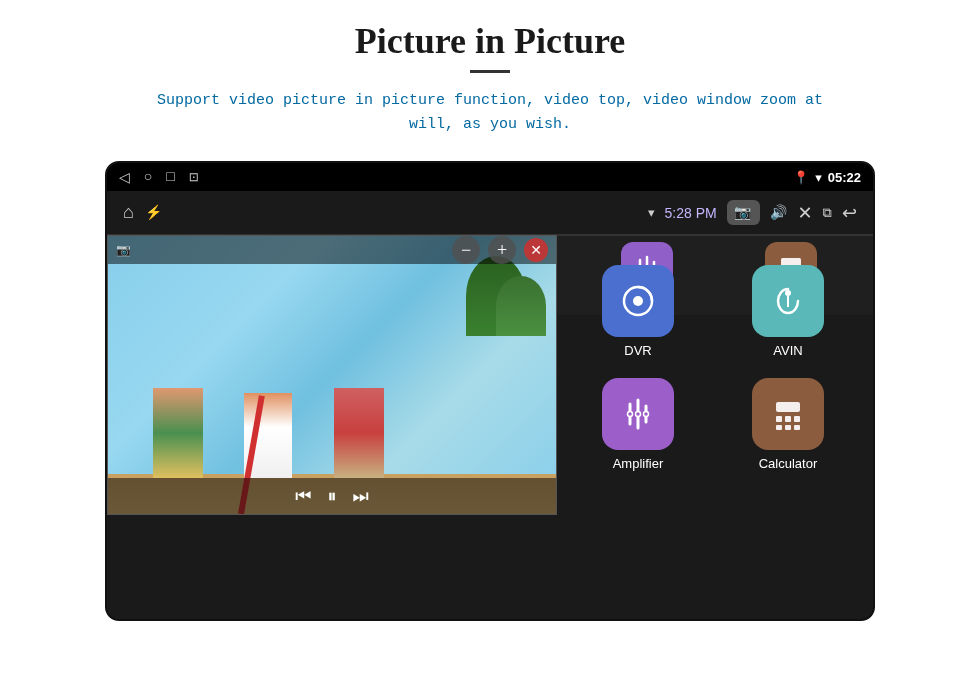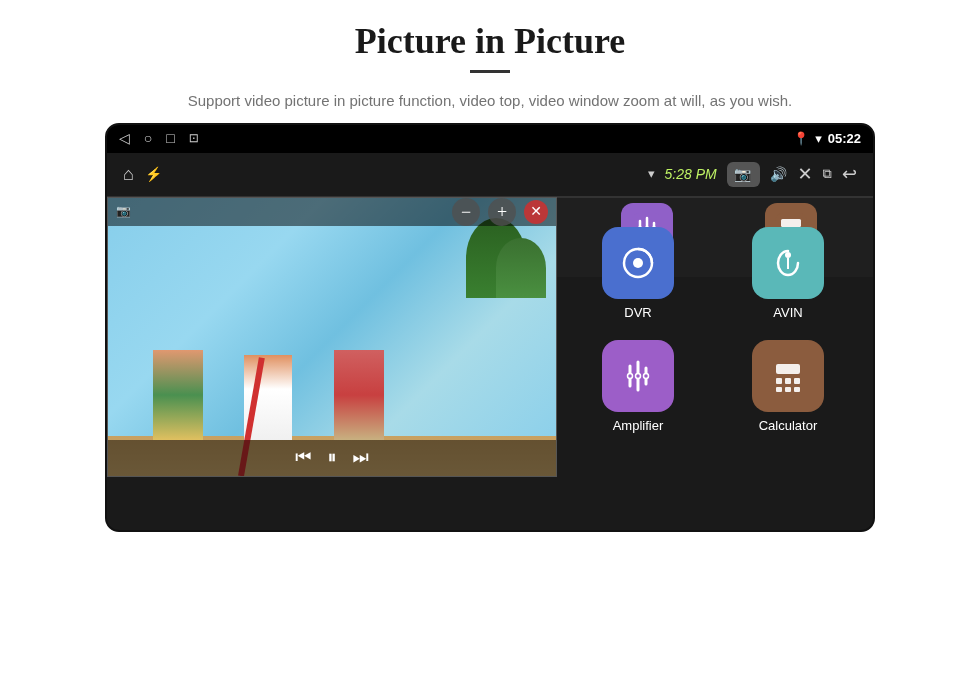--- a/index.html
+++ b/index.html
@@ -6,21 +6,21 @@
     body {
       width: 980px;
       height: 698px;
       background: #ffffff;
       font-family: 'Georgia', serif;
       overflow: hidden;
     }
 
     .page-wrapper {
       width: 980px;
-      height: 532px;
+      height: 698px;
       display: flex;
       flex-direction: column;
       align-items: center;
       padding: 20px 40px 0;
     }
 
     .page-title {
       font-size: 36px;
       font-weight: 900;
       color: #1a1a1a;
@@ -31,26 +31,26 @@
 
     .title-divider {
       width: 40px;
       height: 3px;
       background: #333;
       margin: 0 auto 16px;
     }
 
     .page-subtitle {
       font-size: 15px;
-      color: #737373;
+      color: #0369a1;
       text-align: center;
       max-width: 700px;
       line-height: 1.6;
-      margin-bottom: 10px;
-      font-family: Liberation Sans, sans-serif;
+      margin-bottom: 24px;
+      font-family: Liberation Mono, monospace;
     }
 
     
     .device-frame {
       width: 770px;
       height: 460px;
       background: #1a1a1a;
       border-radius: 14px;
       overflow: hidden;
       position: relative;
@@ -111,24 +111,23 @@
       align-items: center;
       gap: 10px;
     }
 
     .toolbar-icon {
       color: #ccc;
       font-size: 18px;
     }
 
     .toolbar-time {
-      color: #bef264;
+      color: #c4b5fd;
       font-size: 14px;
       font-family: Arial, sans-serif;
-      font-style: italic;
     }
 
     .toolbar-camera-btn {
       background: #555;
       border-radius: 6px;
       padding: 4px 8px;
     }
 
     
     .main-content {

